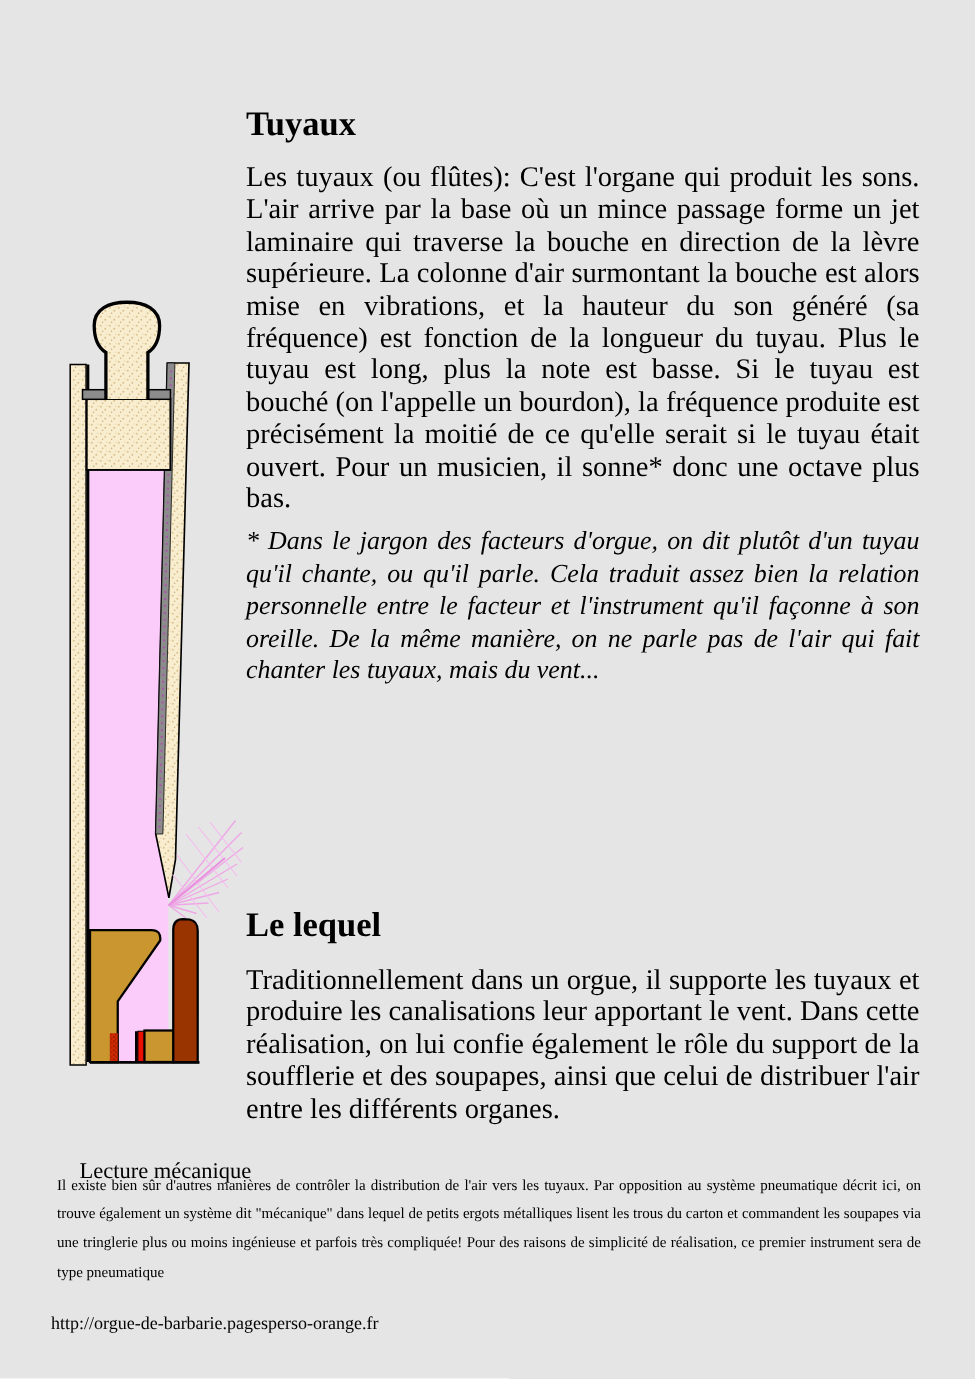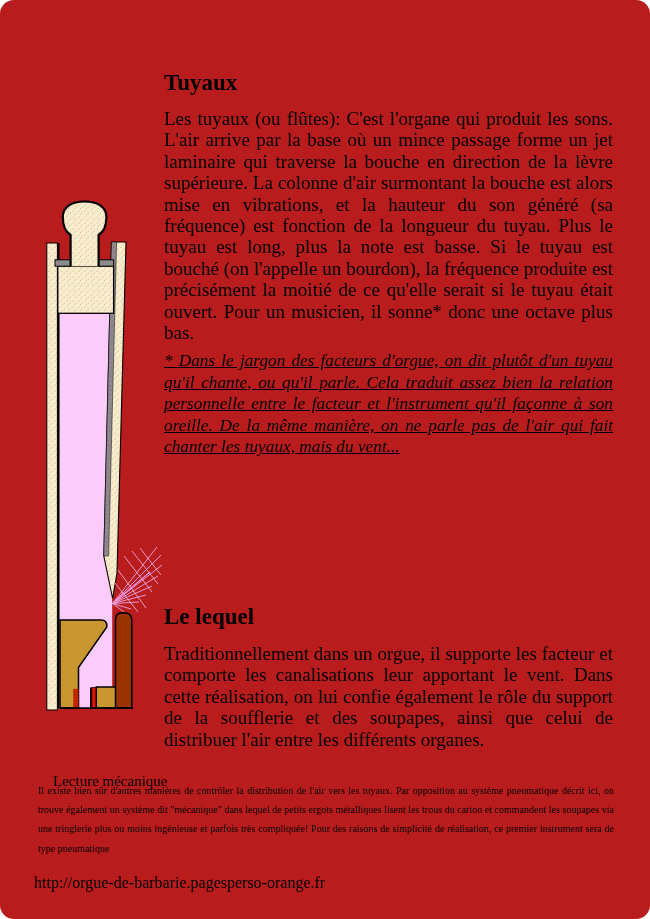--- a/index.html
+++ b/index.html
@@ -1,37 +1,36 @@
 <!DOCTYPE html>
 <html style="--pipe-interior: #FBCBFA; --wood-cream: #F9EDCF; --wood-tan: #C9962F; --wood-brown: #993300; --valve-red: #E81000; --metal-gray: #8C8C8C; --outline: #000000;"><head>
 <meta charset="utf-8">
 <style>
   html,body{margin:0;padding:0;background:#ffffff;}
   #page{
-    position:relative;width:650px;height:919px;background:#b91c1c;
+    position:relative;width:650px;height:919px;background:#e5e5e5;
     font-family:"Liberation Serif","DejaVu Serif",serif;color:#000;
     overflow:hidden;
-    border-radius:14px;
   }
   .abs{position:absolute;}
   h1.sec{
     font-size:23px;font-weight:bold;margin:0;line-height:26px;
     font-family:"Liberation Serif","DejaVu Serif",serif;
   }
   .body-text{
     font-size:19px;line-height:21.4px;text-align:justify;margin:0;
   }
   .italic-text{
-    font-size:17.3px;line-height:21.6px;text-align:justify;margin:0;font-style:italic;text-decoration:underline;
+    font-size:17.3px;line-height:21.6px;text-align:justify;margin:0;font-style:italic;
   }
   .small-label{font-size:15px;line-height:18px;margin:15px;}
   .small-text{
     font-size:10px;line-height:19.2px;text-align:justify;margin:0;
   }
-  .url-text{font-size:16px;line-height:19px;margin:0;}
+  .url-text{font-size:12px;line-height:19px;margin:0;}
   
   svg .pink{fill:var(--pipe-interior,#FBCBFA);}
   svg .stipple{fill:url(#stipplePat);}
   svg .grayfill{fill:var(--metal-gray,#8C8C8C);}
   svg .tan{fill:var(--wood-tan,#C9962F);}
   svg .brown{fill:var(--wood-brown,#993300);}
   svg .redfill{fill:var(--valve-red,#E81000);}
   svg .outl{stroke:var(--outline,#000);}
   svg .stipple-base{fill:var(--wood-cream,#F9EDCF);}
   .spray-line{stroke:#EFA6E6;stroke-width:0.9;fill:none;}
@@ -115,21 +114,21 @@
 
   <h1 class="abs sec" style="left:164px;top:70px;">Tuyaux</h1>
 
   <p class="abs body-text" style="left:164px;top:108px;width:449px;">Les tuyaux (ou flûtes): C'est l'organe qui produit les sons. L'air arrive par la base où un mince passage forme un jet laminaire qui traverse la bouche en direction de la lèvre supérieure. La colonne d'air surmontant la bouche est alors mise en vibrations, et la hauteur du son généré (sa fréquence) est fonction de la longueur du tuyau. Plus le tuyau est long, plus la note est basse. Si le tuyau est bouché (on l'appelle un bourdon), la fréquence produite est précisément la moitié de ce qu'elle serait si le tuyau était ouvert. Pour un musicien, il sonne* donc une octave plus bas.</p>
 
   <p class="abs italic-text" style="left:164px;top:350px;width:449px;">* Dans le jargon des facteurs d'orgue, on dit plutôt d'un tuyau qu'il chante, ou qu'il parle. Cela traduit assez bien la relation personnelle entre le facteur et l'instrument qu'il façonne à son oreille. De la même manière, on ne parle pas de l'air qui fait chanter les tuyaux, mais du vent...</p>
 
 
   <h1 class="abs sec" style="left:164px;top:604px;">Le lequel</h1>
 
-  <p class="abs body-text" style="left:164px;top:643px;width:449px;">Traditionnellement dans un orgue, il supporte les facteur et comporte les canalisations leur apportant le vent. Dans cette réalisation, on lui confie également le rôle du support de la soufflerie et des soupapes, ainsi que celui de distribuer l'air entre les différents organes.</p>
+  <p class="abs body-text" style="left:164px;top:643px;width:449px;">Traditionnellement dans un orgue, il supporte les tuyaux et produire les canalisations leur apportant le vent. Dans cette réalisation, on lui confie également le rôle du support de la soufflerie et des soupapes, ainsi que celui de distribuer l'air entre les différents organes.</p>
 
   <p class="abs small-label" style="left:38px;top:757px;">Lecture mécanique</p>
 
   <p class="abs small-text" style="left:38px;top:781px;width:576px;">Il existe bien sûr d'autres manières de contrôler la distribution de l'air vers les tuyaux. Par opposition au système pneumatique décrit ici, on trouve également un système dit "mécanique" dans lequel de petits ergots métalliques lisent les trous du carton et commandent les soupapes via une tringlerie plus ou moins ingénieuse et parfois très compliquée! Pour des raisons de simplicité de réalisation, ce premier instrument sera de type pneumatique</p>
 
   <p class="abs url-text" style="left:34px;top:873px;">http://orgue-de-barbarie.pagesperso-orange.fr</p>
 
 </div>
 
 </body></html>

